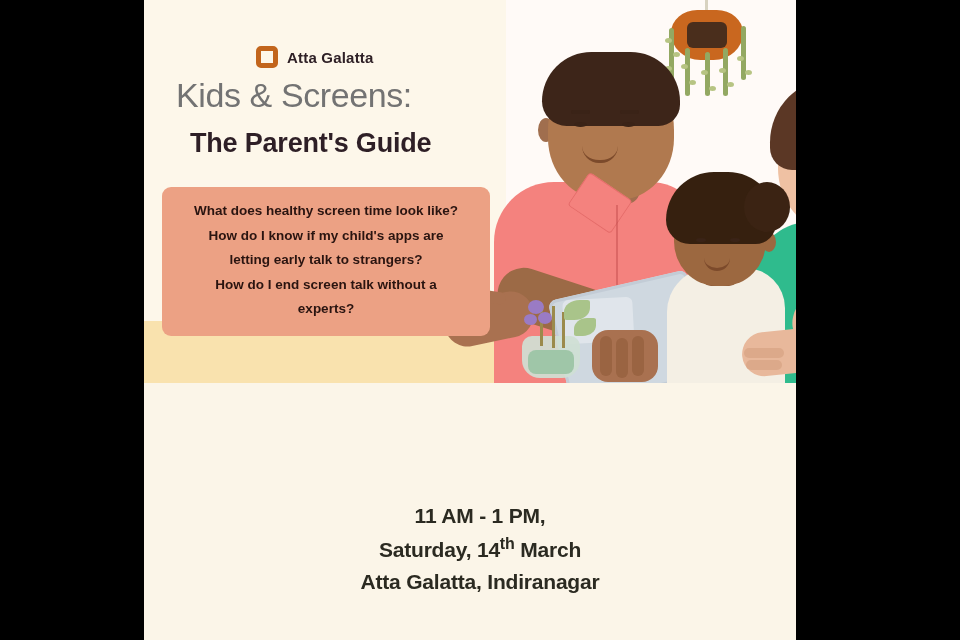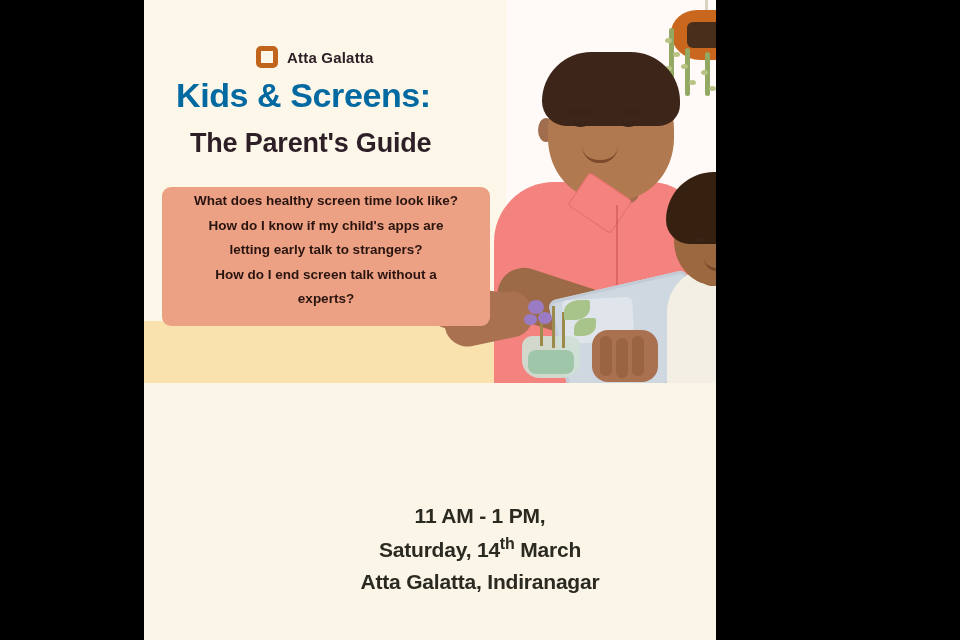--- a/index.html
+++ b/index.html
@@ -6,21 +6,21 @@
   body{
     width:960px;height:640px;
     background:#000;
     font-family:"Liberation Sans", sans-serif;
     overflow:hidden;
   }
   .stage{position:relative;width:960px;height:640px;background:#000;}
 
   
   .poster{
-    position:absolute;left:144px;top:0;width:572px;height:640px;
+    position:absolute;left:144px;top:0;width:652px;height:640px;
     background:#FBF5E8;overflow:hidden;
   }
 
   
   .illus{
     position:absolute;left:0;top:0;width:672px;height:383px;
     background:#FFFAF7;overflow:hidden;
   }
   
   .illus-left{
@@ -199,32 +199,32 @@
   .logo-mark{
     width:22px;height:22px;border:5px solid #C2651C;border-radius:5px;
     box-sizing:border-box;background:#FDF7EA;
   }
   .logo-text{
     font-size:15px;font-weight:bold;color:#2E2026;letter-spacing:.2px;
   }
 
   .title1{
     position:absolute;left:32px;top:78px;width:330px;
-    font-size:34px;font-weight:bold;color:#0369a1;letter-spacing:-.4px;
+    font-size:34px;font-weight:normal;color:#737373;letter-spacing:-.4px;
     line-height:1.05;
   }
   .title2{
     position:absolute;left:46px;top:128px;width:330px;
     font-size:27px;font-weight:bold;color:#2E1F26;letter-spacing:-.2px;
   }
 
   .qbox{
     position:absolute;left:18px;top:187px;width:328px;
     background:#ECA184;border-radius:9px;
-    padding:2px 14px 14px;box-sizing:border-box;
+    padding:12px 14px 14px;box-sizing:border-box;
   }
   .qline{
     font-size:13.5px;font-weight:bold;color:#2A1410;
     text-align:center;line-height:1.82;white-space:nowrap;
   }
 
   
   .blurb{
     position:absolute;left:16px;top:404px;width:640px;
     text-align:center;font-size:20.5px;font-weight:bold;

